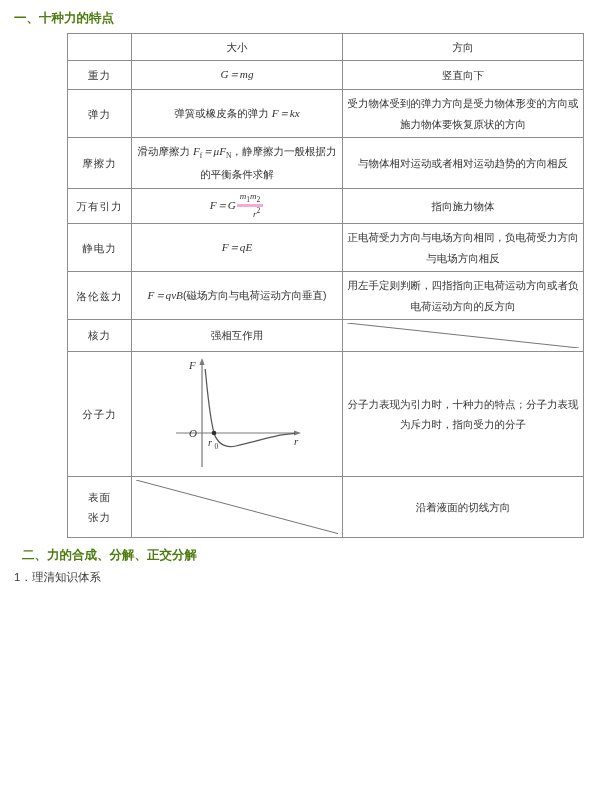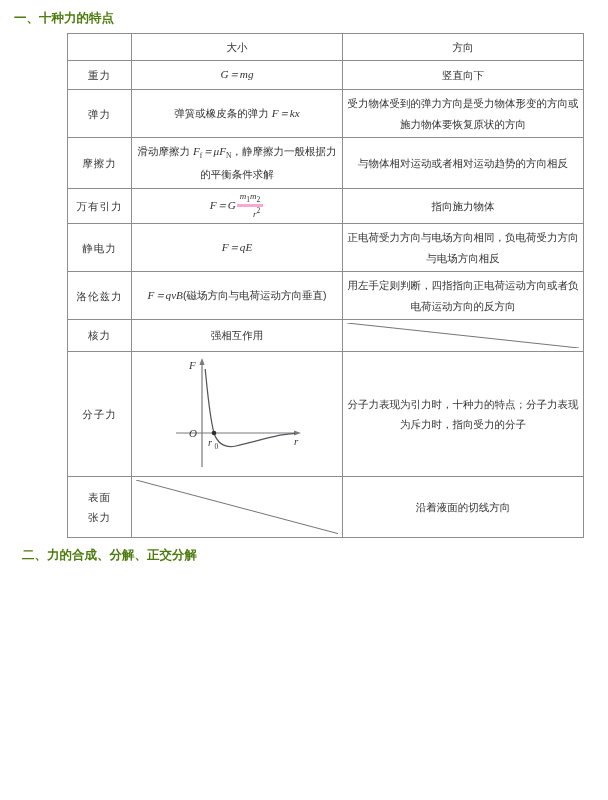--- a/index.html
+++ b/index.html
@@ -257,14 +257,15 @@
             </svg>
           </td>
           <td>沿着液面的切线方向</td>
         </tr>
 
       </tbody>
     </table>
   </div>
 
   <h2 class="section-heading tail">二、力的合成、分解、正交分解</h2>
+  <p class="sub-line">1．理清知识体系</p>
 
 </div>
 
 </body></html>

